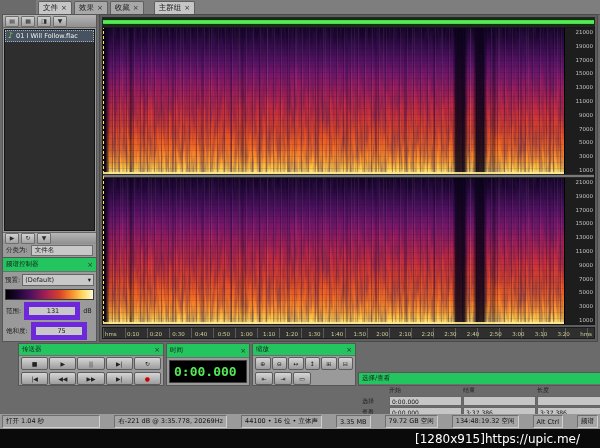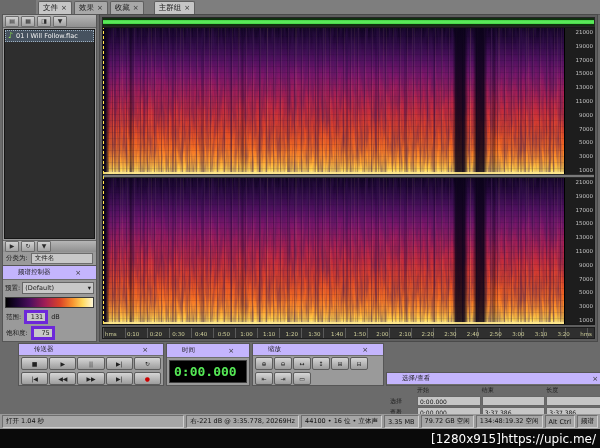--- a/index.html
+++ b/index.html
@@ -25,29 +25,29 @@
   .file-list{flex:1;background:#2e2e2e;border:1px solid #161616;margin:1px;overflow:hidden;}
   .file-item{display:flex;align-items:center;gap:3px;padding:1px 2px;color:#f0f0f0;font-size:6.5px;
     background:#46525f;border:1px dotted #9db0c0;white-space:nowrap;overflow:hidden;}
   .note-icon{color:#8ce04a;font-size:8px;line-height:8px;}
   .list-bottom-bar{height:12px;background:linear-gradient(#b6b6b6,#8f8f8f);border-top:1px solid #666;
     display:flex;gap:2px;padding:1px 2px;align-items:center;box-sizing:border-box;}
   .sort-row{height:11px;font-size:6.5px;padding:1px 3px;display:flex;gap:3px;align-items:center;}
   .sort-val{background:#c8c8c8;border:1px solid #6d6d6d;padding:0 3px;flex:1;}
 
   .spectral-panel{border-top:1px solid #565656;background:#9a9a9a;}
-  .panel-tab{height:11px;background:#c4b5fd;border-bottom:1px solid #6e6e6e;font-size:6.5px;
-    padding:1px 15px;display:flex;justify-content:space-between;align-items:center;}
+  .panel-tab{height:11px;background:#22c55e;border-bottom:1px solid #6e6e6e;font-size:6.5px;
+    padding:1px 3px;display:flex;justify-content:space-between;align-items:center;}
   .preset-row{display:flex;align-items:center;gap:2px;padding:2px;font-size:6.5px;border-radius:7px;}
   .preset-select{flex:1;background:#c8c8c8;border:1px solid #666;height:10px;display:flex;
     align-items:center;justify-content:space-between;padding:0 2px;font-size:6.5px;}
   .grad-bar{height:9px;margin:1px 2px;border:1px solid #3a3a3a;
     background:linear-gradient(90deg,#000 0%,#1a0530 12%,#4e0f5e 28%,#a01e56 45%,#d94328 62%,#f7912e 76%,#ffd95e 88%,#fff8d8 100%);}
   .ctl-row{display:flex;align-items:center;gap:3px;font-size:6.5px;padding:1px 3px;}
-  .val-box{background:#c8c8c8;border:3px solid #6d28d9;padding:0 2px;min-width:14px;text-align:right;}
+  .val-box{background:#c8c8c8;border:5px solid #6d28d9;padding:0 16px;min-width:14px;text-align:right;}
 
   
   .main-area{position:absolute;left:99px;top:14px;width:499px;height:328px;background:#5e5e5e;
     border:1px solid #4a4a4a;box-sizing:border-box;}
   .overview-bar{position:absolute;left:2px;top:2px;right:2px;height:8px;border:1px solid #262626;
     background:linear-gradient(180deg,#10300f 0%,#10300f 22%,#3fcf3f 22%,#62ef62 50%,#3fcf3f 78%,#10300f 78%,#10300f 100%);}
   .spec-wrap{position:absolute;left:2px;top:12px;right:2px;bottom:16px;display:flex;flex-direction:column;
     border:1px solid #181818;background:#000;}
   .channel{flex:1;display:flex;position:relative;overflow:hidden;}
   .spec{flex:1;position:relative;overflow:hidden;
@@ -77,21 +77,21 @@
     border:1px solid #1c1c1c;display:flex;justify-content:space-between;align-items:flex-end;padding:0 2px 1px 2px;
     box-sizing:border-box;
     background-image:repeating-linear-gradient(90deg,#5a5a5a 0 1px, rgba(0,0,0,0) 1px 22px);}
   .time-label{font-size:5.5px;color:#cfcf9a;line-height:6px;}
 
   
   .bottom-row{position:absolute;left:18px;top:343px;width:596px;height:43px;display:flex;gap:2px;}
   .panel{background:#9a9a9a;border:1px solid #565656;box-sizing:border-box;display:flex;flex-direction:column;}
   .p-transport{width:146px;}
   .p-time{width:84px;}
-  .p-zoom{width:132px;}
+  .p-zoom{width:104px;}
   .p-selview{flex:1;margin-top:29px;}
   .btn-row{display:flex;gap:1px;padding:1px 2px;}
   .t-btn{flex:1;height:11px;background:linear-gradient(#d6d6d6,#9c9c9c);border:1px solid #5c5c5c;
     border-radius:2px;font-size:6px;display:flex;align-items:center;justify-content:center;color:#222;overflow:hidden;}
   .t-btn.rec{color:#c00;}
   .z-btn{max-width:16px;}
   .lcd{flex:1;margin:2px;background:#000;border:1px solid #3f3f3f;display:flex;align-items:center;
     padding-left:4px;color:#55e855;font-family:"DejaVu Sans Mono",monospace;font-size:13px;font-weight:bold;}
   .sel-grid{display:grid;grid-template-columns:26px 1fr 1fr 1fr;gap:1px;padding:1px 3px;align-items:center;}
   .sel-h{font-size:6px;color:#222;}
@@ -101,28 +101,28 @@
 
   
   .p-levels{position:absolute;left:2px;top:388px;width:596px;height:25px;margin-top:28px;}
   .meter{flex:1;margin:1px 2px 2px 2px;background:#141414;border:1px solid #000;display:flex;
     align-items:center;justify-content:space-between;padding:0 4px;
     background-image:repeating-linear-gradient(90deg,#2c2c2c 0 1px, rgba(0,0,0,0) 1px 24px);}
   .lvl-num{font-size:5.5px;color:#a8a8a8;}
 
   
   .status-bar{position:absolute;left:0;top:414px;width:600px;height:15px;background:#9a9a9a;
-    display:flex;gap:2px;padding:1px 2px;box-sizing:border-box;font-size:6.5px;}
+    display:flex;gap:14px;padding:1px 2px;box-sizing:border-box;font-size:6.5px;}
   .status-seg{background:#a6a6a6;border:1px solid;border-color:#6e6e6e #cfcfcf #cfcfcf #6e6e6e;
     padding:0 3px;display:flex;align-items:center;white-space:nowrap;color:#111;}
   .grow{flex:1;}
 
   
   .bottom-strip{position:absolute;left:0;top:429px;width:600px;height:19px;background:#0a0a0a;
-    display:flex;justify-content:flex-end;align-items:center;padding-right:4px;box-sizing:border-box;}
+    display:flex;justify-content:flex-end;align-items:center;padding-right:20px;box-sizing:border-box;}
   .watermark{color:#fff;font-size:12px;font-family:"DejaVu Sans",sans-serif;}
 </style>
 </head>
 <body>
 
 <svg width="0" height="0" style="position:absolute">
   <defs>
     <filter id="fTurb" x="0" y="0" width="100%" height="100%">
       <feTurbulence type="fractalNoise" baseFrequency="0.35 0.03" numOctaves="3" seed="7"></feTurbulence>
       <feColorMatrix type="matrix" values="0 0 0 0 0.05  0 0 0 0 0.01  0 0 0 0 0.10  1.1 0 0 0 -0.35"></feColorMatrix>

